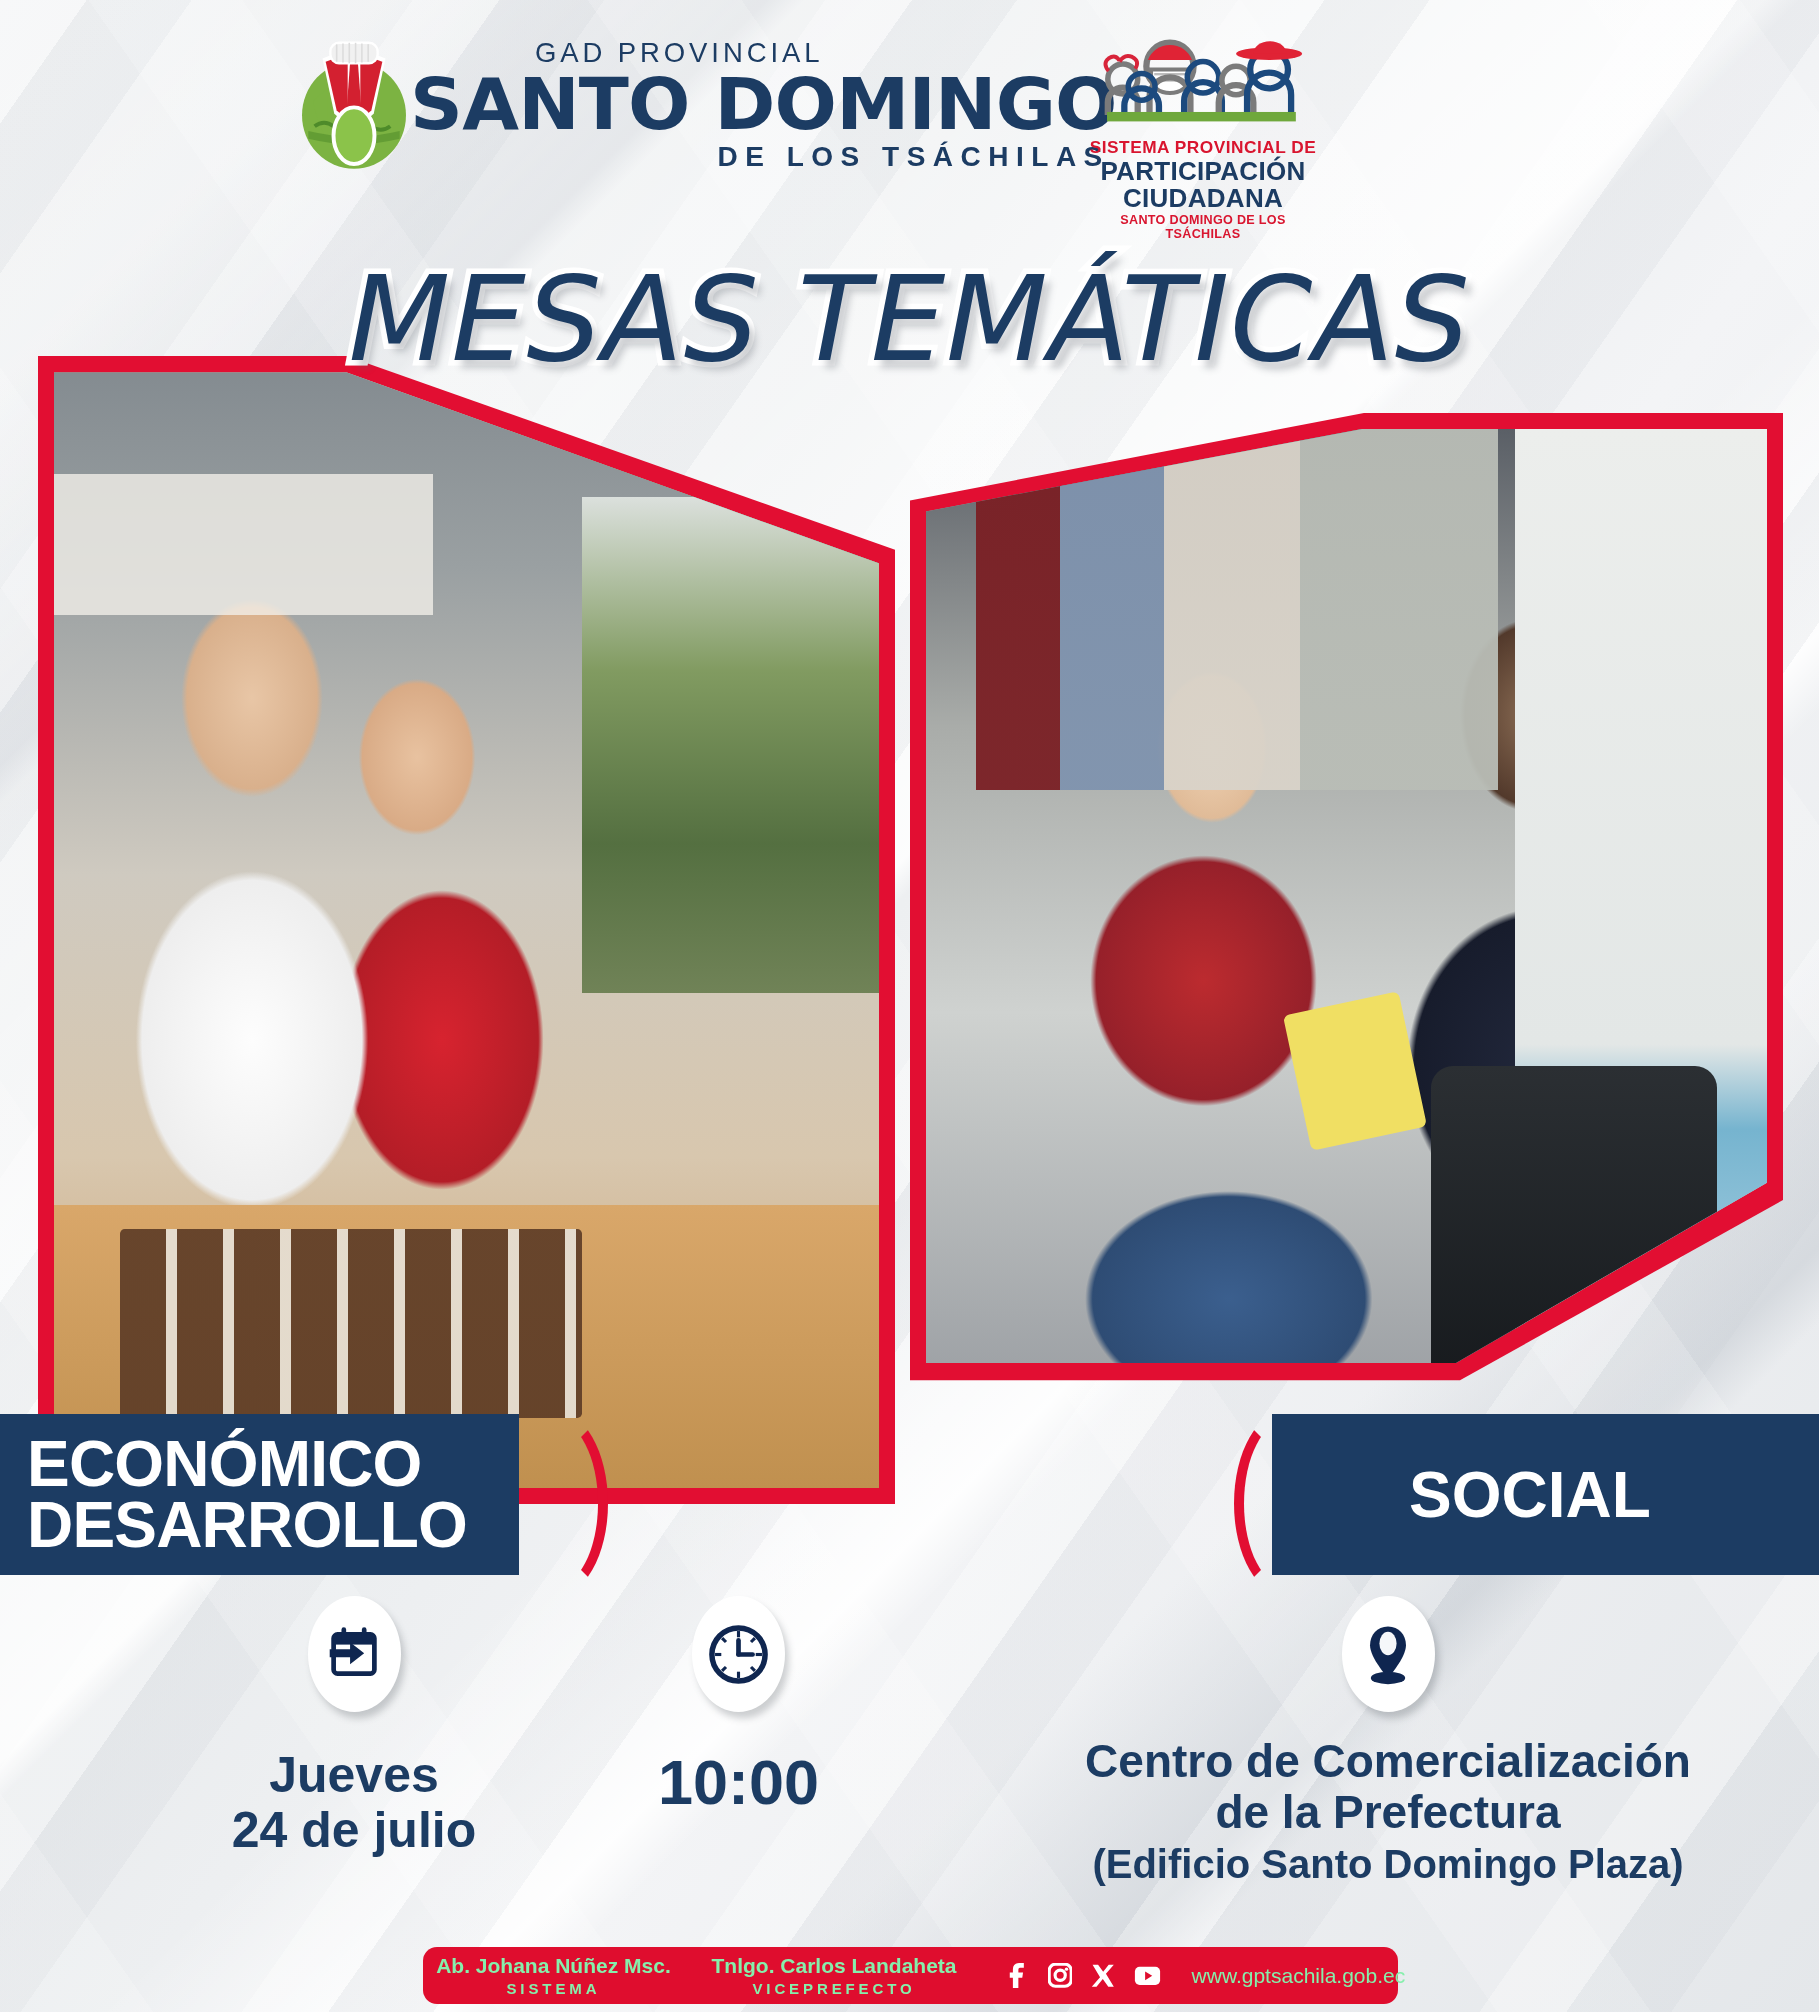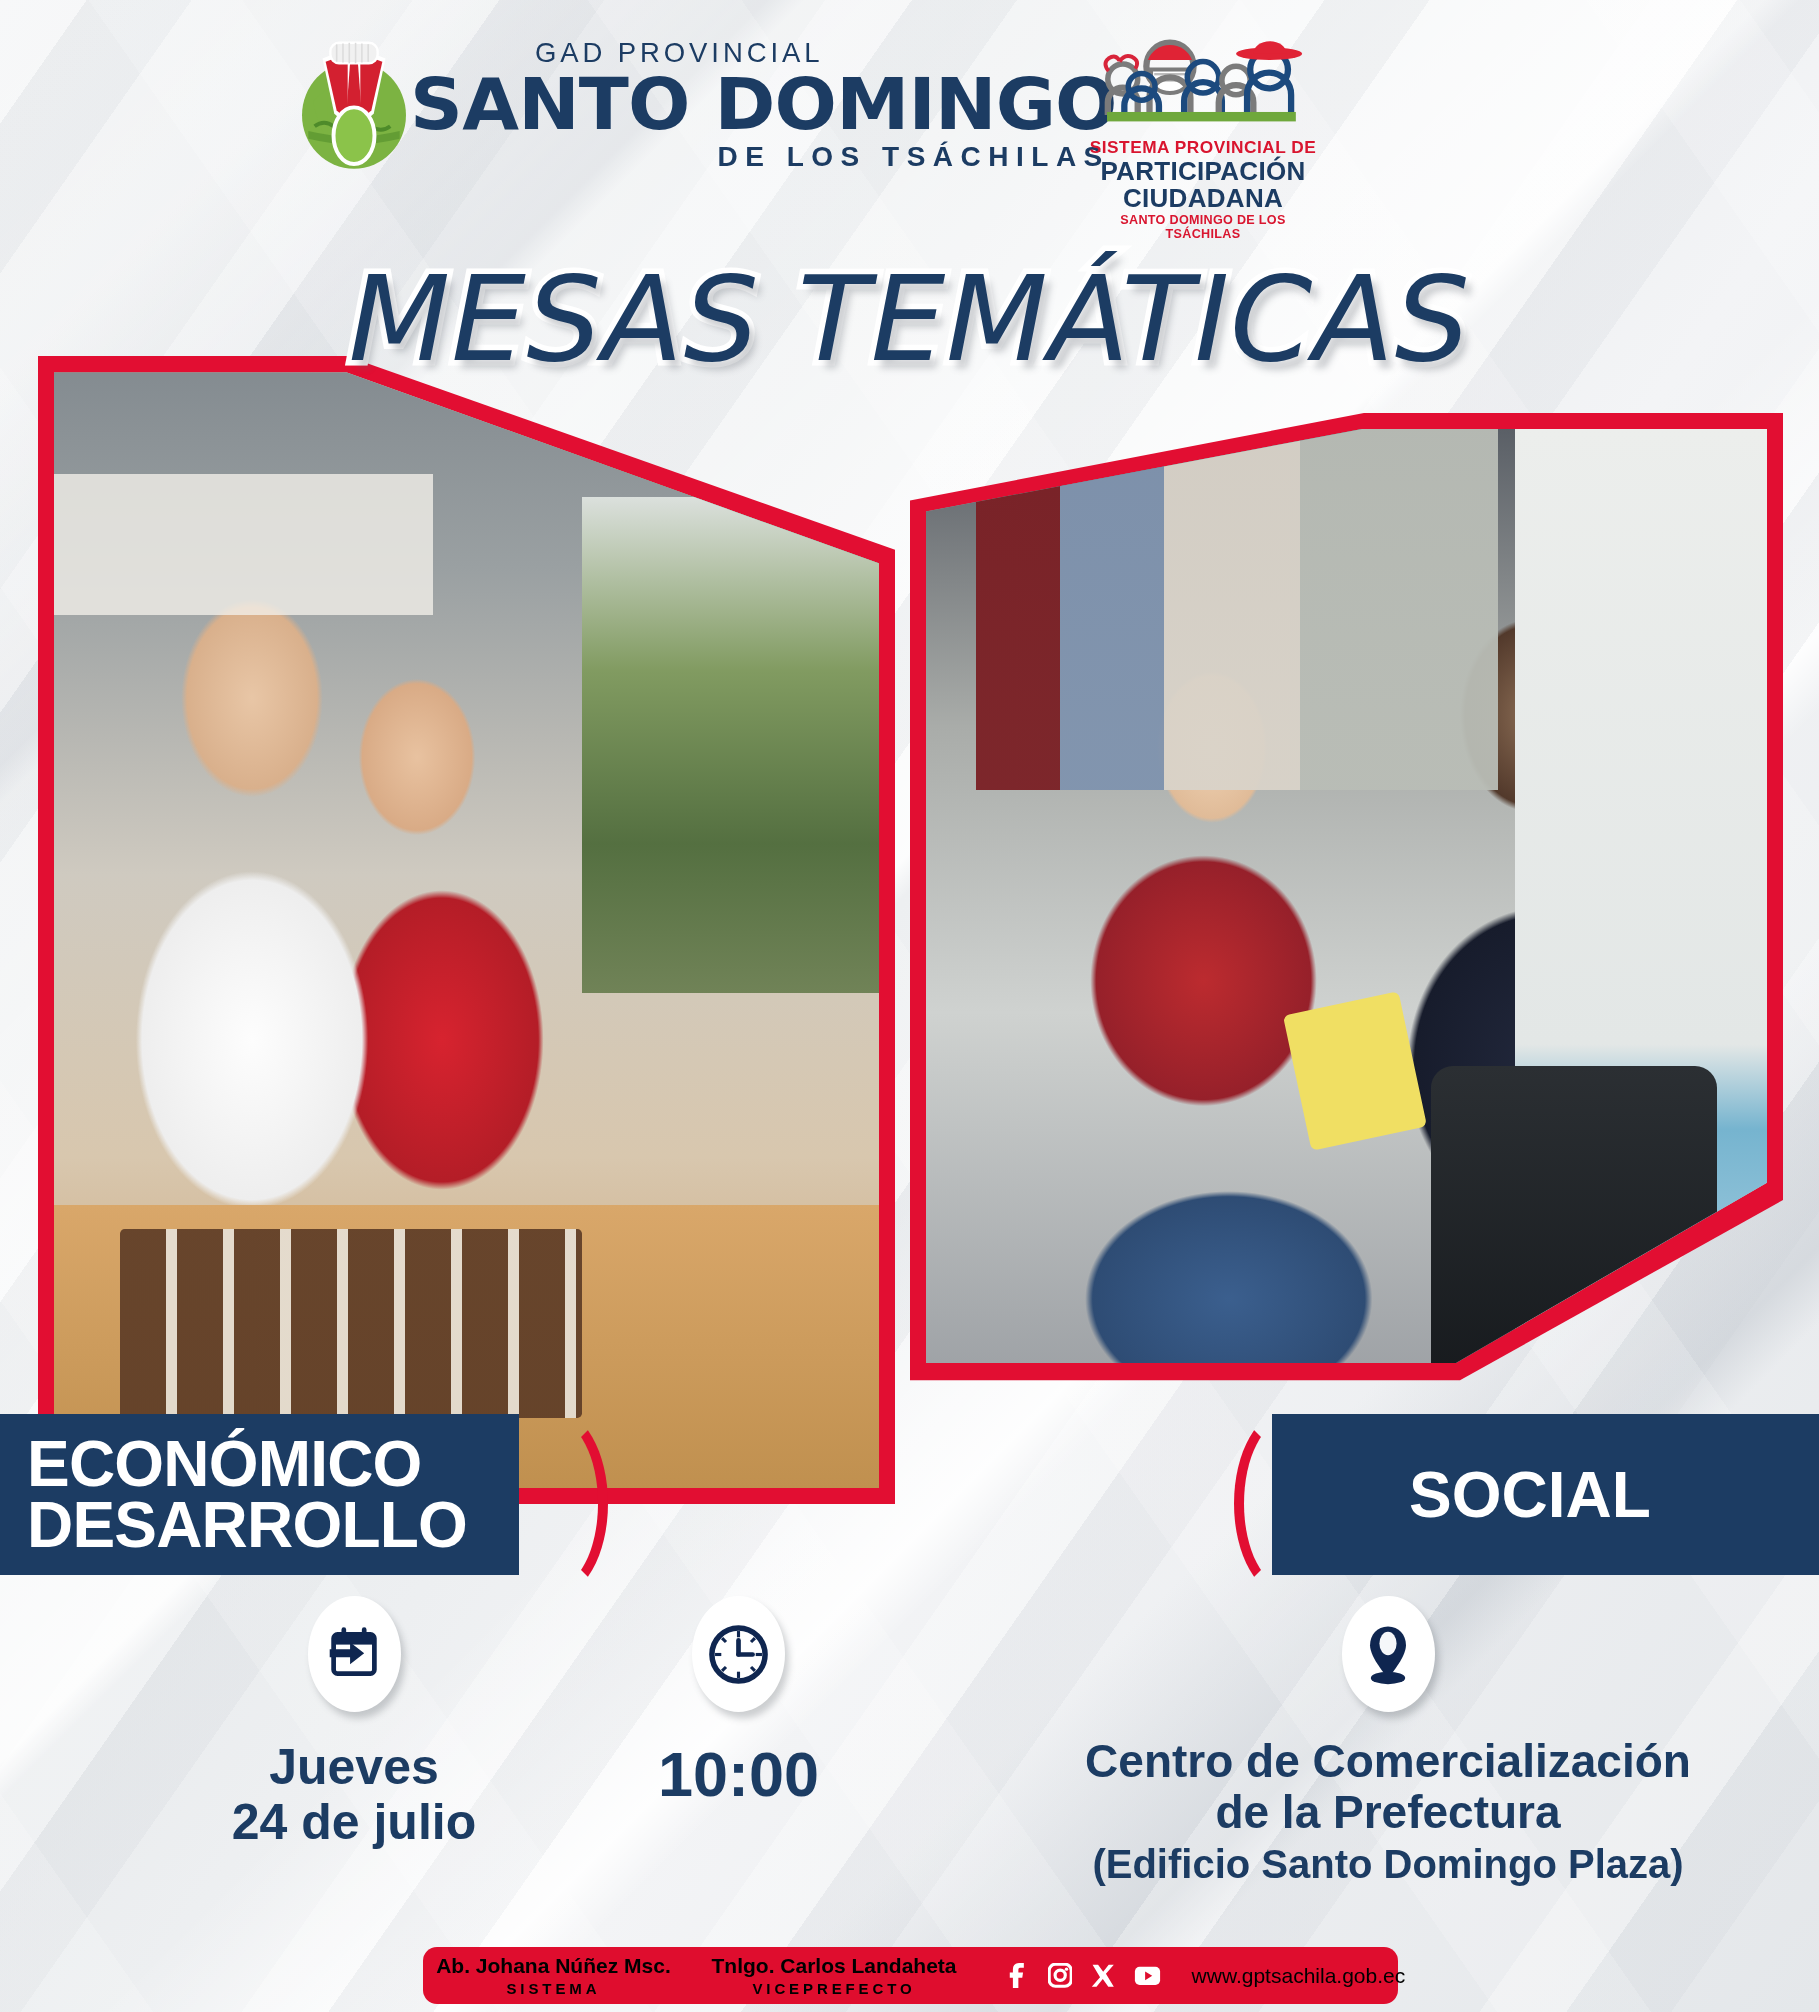--- a/index.html
+++ b/index.html
@@ -133,33 +133,33 @@
 
   
   .info{position:absolute;left:0;top:1596px;width:1819px;height:299px;z-index:30;}
   .icon-badge{
     width:93px;height:116px;border-radius:50%;background:#fff;
     display:flex;align-items:center;justify-content:center;
     box-shadow:3.9px 6.3px 7.9px rgba(80,85,95,.28);
   }
   .col{position:absolute;text-align:center;color:#1c3c63;font-weight:800;}
   .col .badge-wrap{display:flex;justify-content:center;}
-  .col .lbl{margin-top:28px;font-size:50px;line-height:1.1;}
+  .col .lbl{margin-top:36px;font-size:50px;line-height:1.1;}
   .col-date{left:197px;top:0;width:314px;}
   .col-time{left:605px;top:0;width:267px;}
   .col-time .lbl{font-size:63px;}
   .col-place{left:987px;top:0;width:802px;}
   .col-place .lbl{font-size:46px;line-height:1.12;margin-top:23.6px;}
   .col-place .sub{font-size:40px;font-weight:700;margin-top:3.1px;}
 
   
   .footer{
     position:absolute;left:423px;top:1947px;width:975px;height:57px;
     background:#df0d2e;border-radius:14px;z-index:40;
-    display:flex;align-items:center;justify-content:center;gap:0px;color:#000000;
+    display:flex;align-items:center;justify-content:center;gap:0px;color:#86efac;
   }
   .fname{text-align:center;padding:0 20.4px;}
   .fname .n{font-size:21px;font-weight:800;line-height:1.1;white-space:nowrap;}
   .fname .r{font-size:15px;font-weight:700;letter-spacing:3.9px;margin-top:3.1px;}
   .fdiv{width:1.6px;height:35px;background:rgba(255,255,255,.75);margin:0 14px;}
   .socials{display:flex;align-items:center;gap:19px;}
   .socials svg{display:block;}
   .url{font-size:21px;white-space:nowrap;margin-left:3.1px;}
   .url b{font-weight:400;}
   .url span{font-weight:400;}

